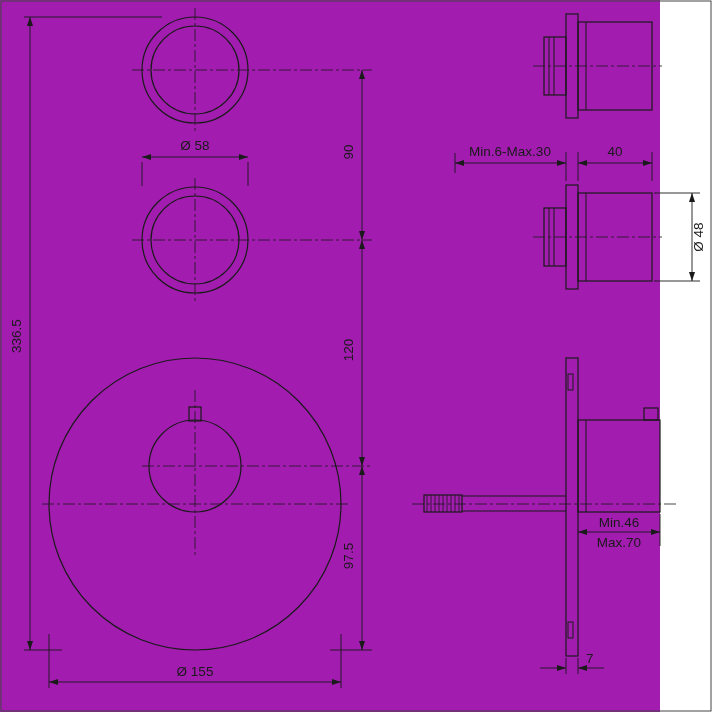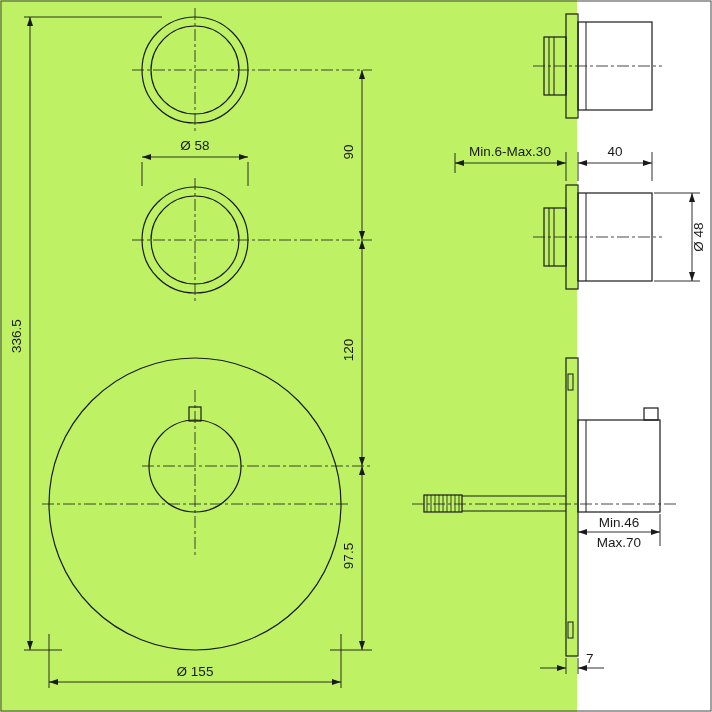--- a/index.html
+++ b/index.html
@@ -1,16 +1,16 @@
 <!DOCTYPE html>
 <html><head>
 <meta charset="utf-8">
 <style>
   html,body{margin:0;padding:0;background:#ffffff;}
-  .page{width:577px;height:712px;position:relative;background:#bef264;}
+  .page{width:660px;height:712px;position:relative;background:#a21caf;}
   svg{display:block;}
   .outline{stroke:#1a1a1a;stroke-width:1.2;fill:none;}
   .thin{stroke:#1a1a1a;stroke-width:1;fill:none;}
   .dim{stroke:#1a1a1a;stroke-width:0.9;fill:none;}
   .ext{stroke:#1a1a1a;stroke-width:0.9;fill:none;}
   .cl{stroke:#1a1a1a;stroke-width:0.8;fill:none;stroke-dasharray:12 3 3 3;}
   .hatch{stroke:#1a1a1a;stroke-width:0.8;fill:none;}
   text{font-family:"Liberation Sans","DejaVu Sans",sans-serif;font-size:13.5px;fill:#1a1a1a;}
   .frame{stroke:#444;stroke-width:1;fill:none;}
 </style>

